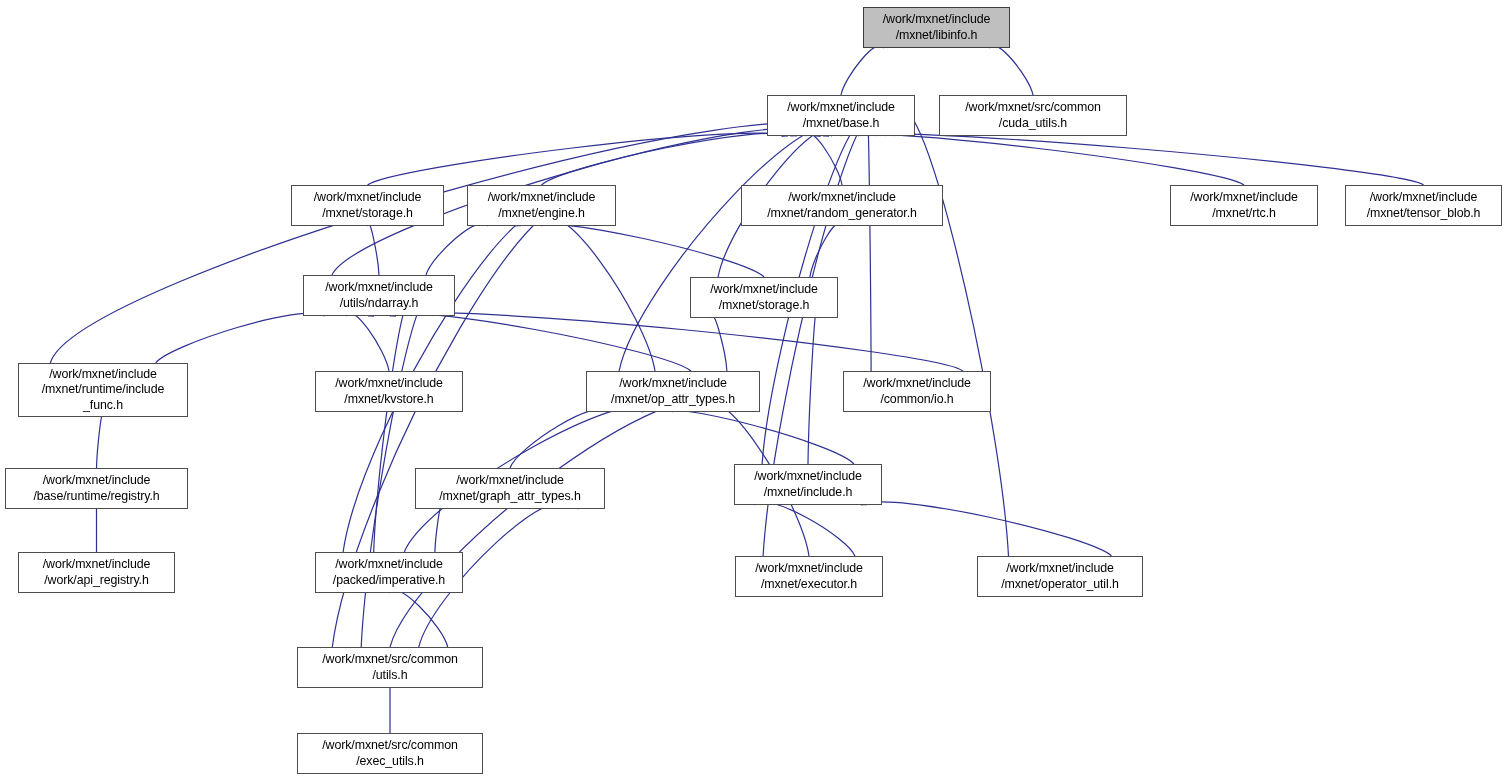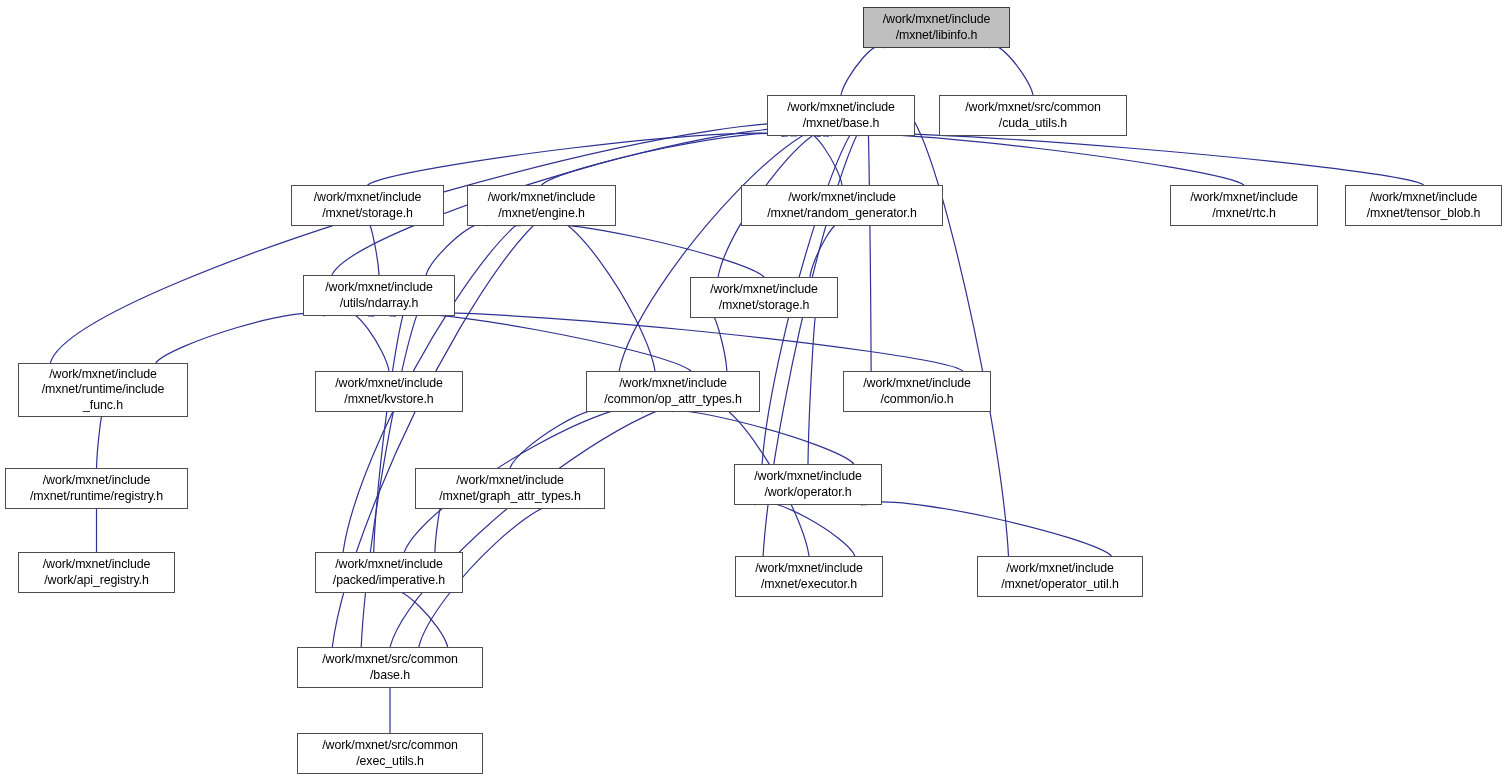--- a/index.html
+++ b/index.html
@@ -110,25 +110,25 @@
       <div class="gnode" style="left: 939px; top: 95px; width: 188px; height: 41px;"><span class="ln">/work/mxnet/src/common</span><span class="ln">/cuda_utils.h</span></div>
       <div class="gnode" style="left: 291px; top: 185px; width: 153px; height: 41px;"><span class="ln">/work/mxnet/include</span><span class="ln">/mxnet/storage.h</span></div>
       <div class="gnode" style="left: 467px; top: 185px; width: 149px; height: 41px;"><span class="ln">/work/mxnet/include</span><span class="ln">/mxnet/engine.h</span></div>
       <div class="gnode" style="left: 741px; top: 185px; width: 202px; height: 41px;"><span class="ln">/work/mxnet/include</span><span class="ln">/mxnet/random_generator.h</span></div>
       <div class="gnode" style="left: 1170px; top: 185px; width: 148px; height: 41px;"><span class="ln">/work/mxnet/include</span><span class="ln">/mxnet/rtc.h</span></div>
       <div class="gnode" style="left: 1345px; top: 185px; width: 157px; height: 41px;"><span class="ln">/work/mxnet/include</span><span class="ln">/mxnet/tensor_blob.h</span></div>
       <div class="gnode" style="left: 303px; top: 275px; width: 152px; height: 41px;"><span class="ln">/work/mxnet/include</span><span class="ln">/utils/ndarray.h</span></div>
       <div class="gnode" style="left: 690px; top: 277px; width: 148px; height: 41px;"><span class="ln">/work/mxnet/include</span><span class="ln">/mxnet/storage.h</span></div>
       <div class="gnode" style="left: 18px; top: 363px; width: 170px; height: 54px;"><span class="ln">/work/mxnet/include</span><span class="ln">/mxnet/runtime/include</span><span class="ln">_func.h</span></div>
       <div class="gnode" style="left: 315px; top: 371px; width: 148px; height: 41px;"><span class="ln">/work/mxnet/include</span><span class="ln">/mxnet/kvstore.h</span></div>
-      <div class="gnode" style="left: 586px; top: 371px; width: 174px; height: 41px;"><span class="ln">/work/mxnet/include</span><span class="ln">/common/op_attr_types.h</span></div>
+      <div class="gnode" style="left: 586px; top: 371px; width: 174px; height: 41px;"><span class="ln">/work/mxnet/include</span><span class="ln">/mxnet/op_attr_types.h</span></div>
       <div class="gnode" style="left: 843px; top: 371px; width: 148px; height: 41px;"><span class="ln">/work/mxnet/include</span><span class="ln">/common/io.h</span></div>
-      <div class="gnode" style="left: 5px; top: 468px; width: 183px; height: 41px;"><span class="ln">/work/mxnet/include</span><span class="ln">/mxnet/runtime/registry.h</span></div>
+      <div class="gnode" style="left: 5px; top: 468px; width: 183px; height: 41px;"><span class="ln">/work/mxnet/include</span><span class="ln">/base/runtime/registry.h</span></div>
       <div class="gnode" style="left: 415px; top: 468px; width: 190px; height: 41px;"><span class="ln">/work/mxnet/include</span><span class="ln">/mxnet/graph_attr_types.h</span></div>
-      <div class="gnode" style="left: 734px; top: 464px; width: 148px; height: 41px;"><span class="ln">/work/mxnet/include</span><span class="ln">/work/operator.h</span></div>
+      <div class="gnode" style="left: 734px; top: 464px; width: 148px; height: 41px;"><span class="ln">/work/mxnet/include</span><span class="ln">/mxnet/include.h</span></div>
       <div class="gnode" style="left: 18px; top: 552px; width: 157px; height: 41px;"><span class="ln">/work/mxnet/include</span><span class="ln">/work/api_registry.h</span></div>
       <div class="gnode" style="left: 315px; top: 552px; width: 148px; height: 41px;"><span class="ln">/work/mxnet/include</span><span class="ln">/packed/imperative.h</span></div>
       <div class="gnode" style="left: 735px; top: 556px; width: 148px; height: 41px;"><span class="ln">/work/mxnet/include</span><span class="ln">/mxnet/executor.h</span></div>
       <div class="gnode" style="left: 977px; top: 556px; width: 166px; height: 41px;"><span class="ln">/work/mxnet/include</span><span class="ln">/mxnet/operator_util.h</span></div>
-      <div class="gnode" style="left: 297px; top: 647px; width: 186px; height: 41px;"><span class="ln">/work/mxnet/src/common</span><span class="ln">/base.h</span></div>
+      <div class="gnode" style="left: 297px; top: 647px; width: 186px; height: 41px;"><span class="ln">/work/mxnet/src/common</span><span class="ln">/utils.h</span></div>
       <div class="gnode" style="left: 297px; top: 733px; width: 186px; height: 41px;"><span class="ln">/work/mxnet/src/common</span><span class="ln">/exec_utils.h</span></div>
     </div>
 </div>
 
 </body></html>

